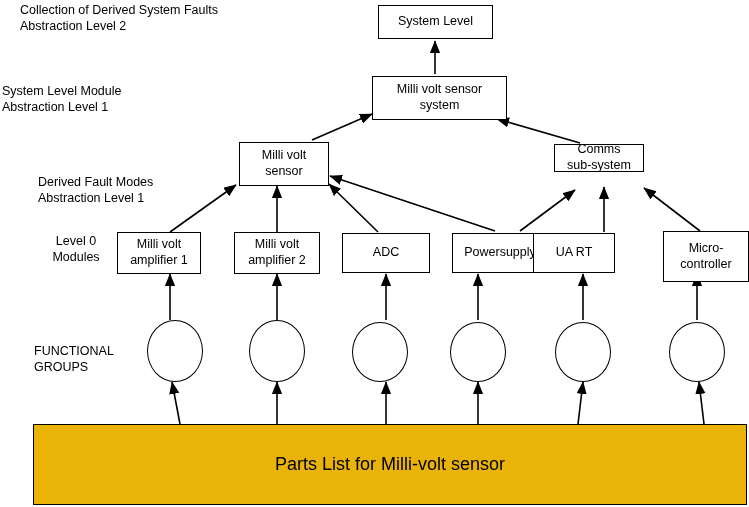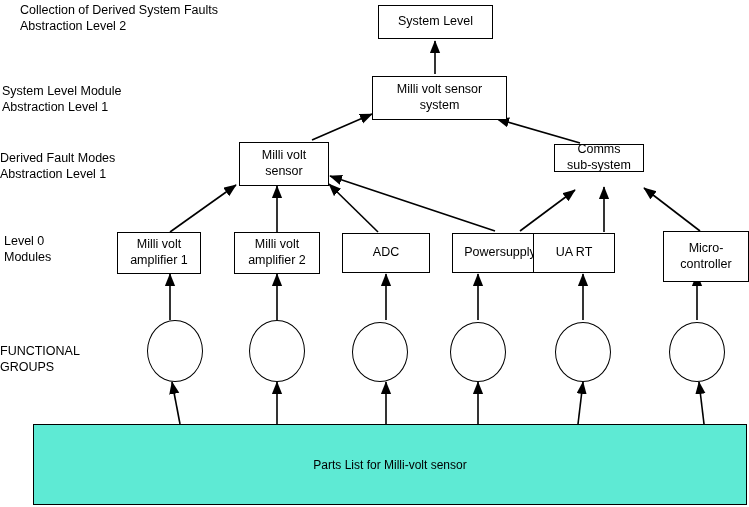--- a/index.html
+++ b/index.html
@@ -51,26 +51,26 @@
     position: absolute;
     font-size: 12.5px;
     line-height: 1.3;
     white-space: pre-line;
     text-align: left;
     color: #000000;
   }
   .partsbox {
     position: absolute;
     border: 1.5px solid #000000;
-    background: #5eead4;
+    background: #eab308;
     box-sizing: border-box;
     display: flex;
     align-items: center;
     justify-content: center;
-    font-size: 12px;
+    font-size: 18px;
   }
 </style>
 </head>
 <body>
 
 <div id="canvas">
 
   <svg class="edges" viewBox="0 0 749 507" xmlns="http://www.w3.org/2000/svg">
     <defs>
       <marker id="arrow" markerWidth="9" markerHeight="9" refX="7.5" refY="3.2" orient="auto" markerUnits="strokeWidth">
@@ -112,25 +112,25 @@
       <line x1="478" y1="424" x2="478" y2="382"></line>
       <line x1="578" y1="424" x2="583" y2="382"></line>
       <line x1="704" y1="424" x2="699" y2="382"></line>
     </g>
   </svg>
 
   <div class="label" style="left:20px; top:2px; width:250px;">Collection of Derived System  Faults
  Abstraction Level 2</div>
   <div class="label" style="left:2px; top:83px; width:190px;">System Level Module
 Abstraction Level 1</div>
-  <div class="label" style="left:0px; top:150px; width:190px;">Derived   Fault Modes
+  <div class="label" style="left:0px; top:174px; width:190px;padding-left:38px;">Derived   Fault Modes
 Abstraction Level 1</div>
-  <div class="label" style="left:4px; top:233px; width:120px;">Level  0
+  <div class="label" style="left:16px; top:233px; width:120px;text-align:center;">Level  0
 Modules</div>
-  <div class="label" style="left:0px; top:343px; width:130px;">FUNCTIONAL
+  <div class="label" style="left:0px; top:343px; width:130px;padding-left:34px;">FUNCTIONAL
  GROUPS</div>
 
   <div class="box" style="left:378px; top:5px; width:115px; height:34px;">System Level</div>
 
   <div class="box" style="left:372px; top:76px; width:135px; height:44px;">Milli volt sensor
 system</div>
 
   <div class="box" style="left:239px; top:142px; width:90px; height:44px;">Milli volt
 sensor</div>
 

